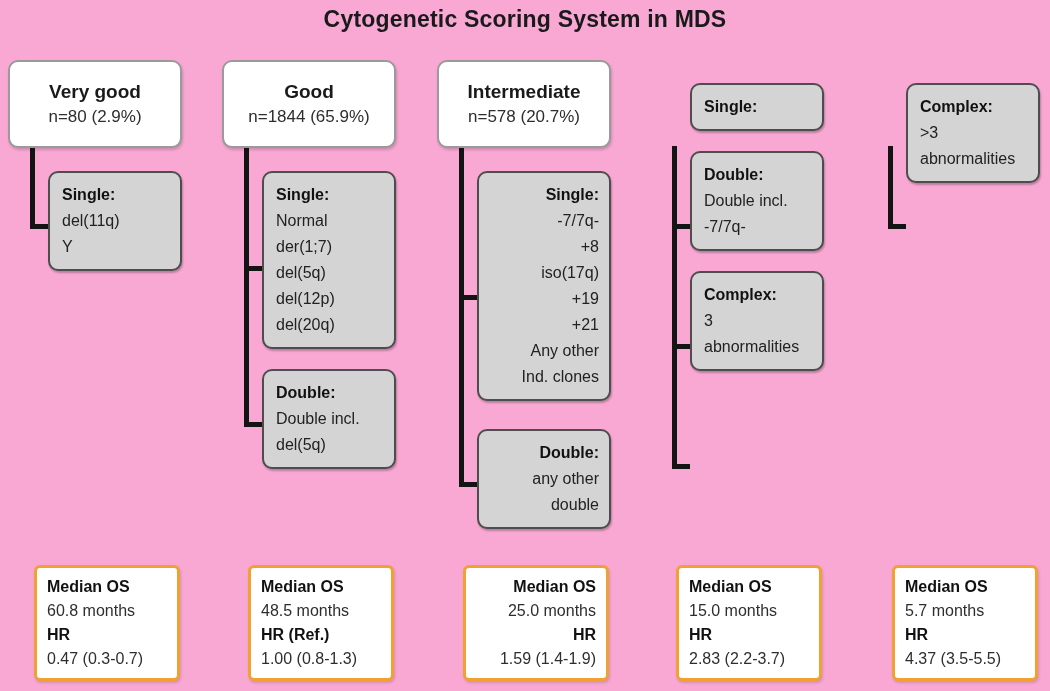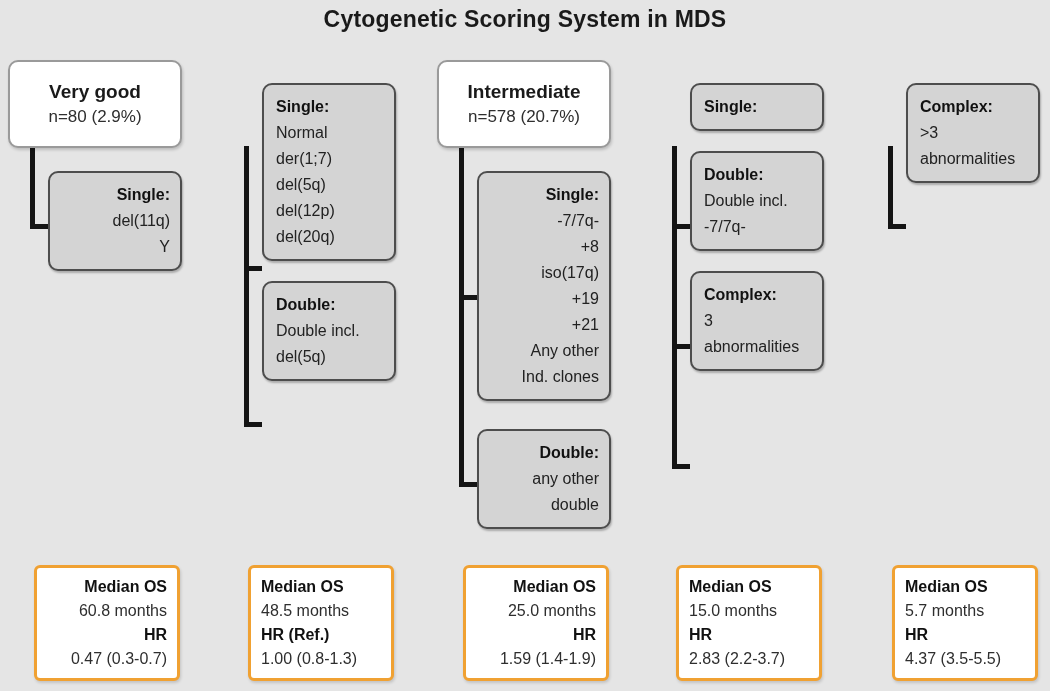--- a/index.html
+++ b/index.html
@@ -1,25 +1,25 @@
 <!DOCTYPE html>
 <html><head>
 <meta charset="utf-8">
 <style>
   html,body{margin:0;padding:0;background:#fff;}
   .canvas{
-    position:relative;width:1050px;height:691px;background:#e5e5e5;
+    position:relative;width:1050px;height:691px;background:#f9a8d4;
     font-family:"Liberation Sans",sans-serif;overflow:hidden;
   }
   .diagram-title{
     position:absolute;top:6px;left:0;width:100%;text-align:center;
     font-size:23px;font-weight:bold;color:#1a1a1a;margin:0;letter-spacing:.2px;
   }
   .column{position:absolute;top:60px;width:174px;height:631px;}
-  .col-0{left:8px;text-align:right;}.col-1{left:222px;}.col-2{left:437px;text-align:right;}.col-3{left:650px;}.col-4{left:866px;}
+  .col-0{left:8px;}.col-1{left:222px;}.col-2{left:437px;text-align:right;}.col-3{left:650px;}.col-4{left:866px;}
 
   .header-box{
     position:relative;z-index:2;height:88px;box-sizing:border-box;
     background:#fff;border:2px solid #9a9a9a;border-radius:10px;
     box-shadow:1px 2px 3px rgba(0,0,0,.18);
     display:flex;flex-direction:column;align-items:center;justify-content:center;gap:4px;
   }
   .header-name{font-size:19px;font-weight:bold;color:#1a1a1a;}
   .header-n{font-size:17px;color:#2e2e2e;}
 
@@ -67,20 +67,24 @@
       <div class="outcome-label">Median OS</div>
       <div>60.8 months</div>
       <div class="outcome-label">HR</div>
       <div>0.47 (0.3-0.7)</div>
     </div>
   <div class="hline" style="top: 163.5px; left: 22px; width: 18px;"></div>
       <div class="vline" style="top: 86px; left: 22px; height: 82.5px;"></div>
     </div>
 
   <div class="column col-1">
+    <div class="header-box">
+      <div class="header-name">Good</div>
+      <div class="header-n">n=1844 (65.9%)</div>
+    </div>
     <div class="boxes">
       <div class="gray-box">
         <div class="box-label">Single:</div>
         <div class="box-body">Normal
 der(1;7)
 del(5q)
 del(12p)
 del(20q)</div>
       </div>
       <div class="gray-box">

